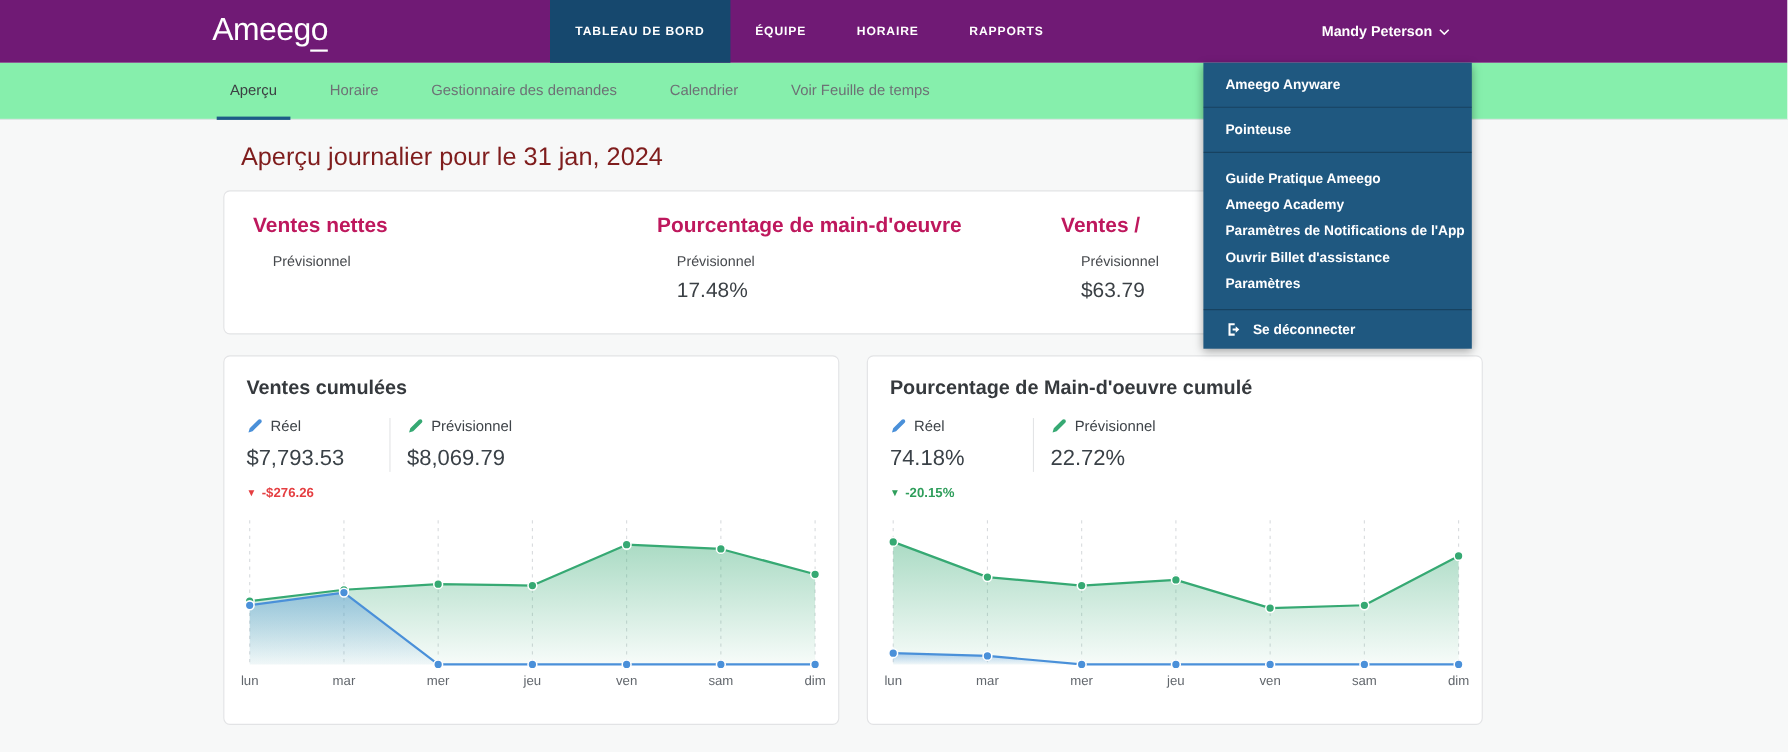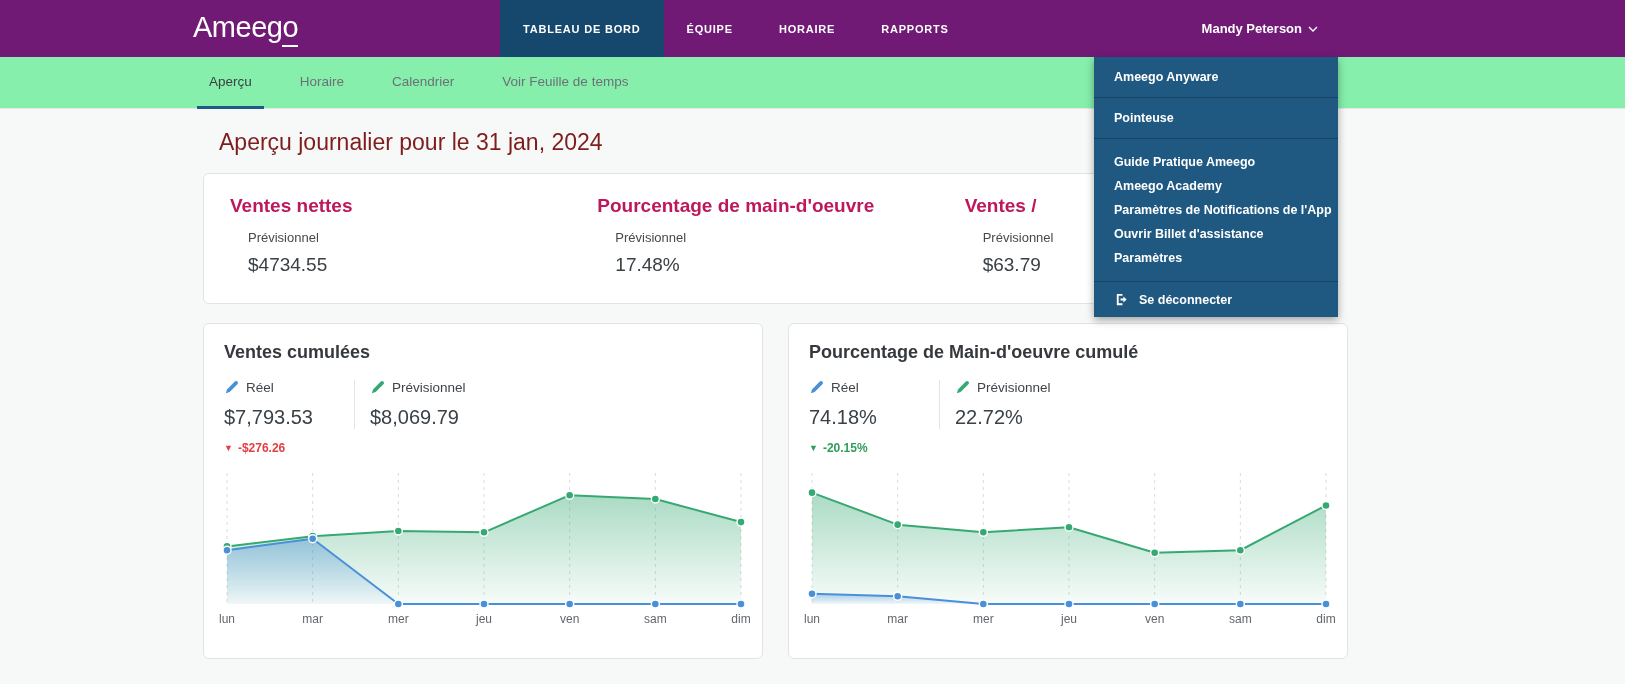--- a/index.html
+++ b/index.html
@@ -76,20 +76,21 @@
     <span>Mandy Peterson</span>
     <svg width="10" height="6" viewBox="0 0 10 6">
       <polyline points="1,1 5,5 9,1" fill="none" stroke="#fff" stroke-width="1.4"></polyline>
     </svg>
   </div>
 </div>
 
 <div class="subnav">
   <div class="subnav-item active">Aperçu</div>
   <div class="subnav-item">Horaire</div>
+  <div class="subnav-item">Gestionnaire des demandes</div>
   <div class="subnav-item">Calendrier</div>
   <div class="subnav-item">Voir Feuille de temps</div>
 </div>
 
 <div class="dropdown">
   <div class="dd-row">Ameego Anyware</div>
   <div class="dd-row">Pointeuse</div>
   <div class="dd-group">
     <div class="dd-item">Guide Pratique Ameego</div>
     <div class="dd-item">Ameego Academy</div>
@@ -107,21 +108,20 @@
 </div>
 
 <div class="content">
   <div class="page-title">Aperçu journalier pour le 31 jan, 2024</div>
 
   <div class="card summary-card">
     <div class="metric">
       <div class="metric-heading">Ventes nettes</div>
       <div class="metric-sub">
         <div class="metric-label">Prévisionnel</div>
-        <div class="metric-value">$4734.55</div>
       </div>
     </div>
     <div class="metric">
       <div class="metric-heading">Pourcentage de main-d'oeuvre</div>
       <div class="metric-sub">
         <div class="metric-label">Prévisionnel</div>
         <div class="metric-value">17.48%</div>
       </div>
     </div>
     <div class="metric">

